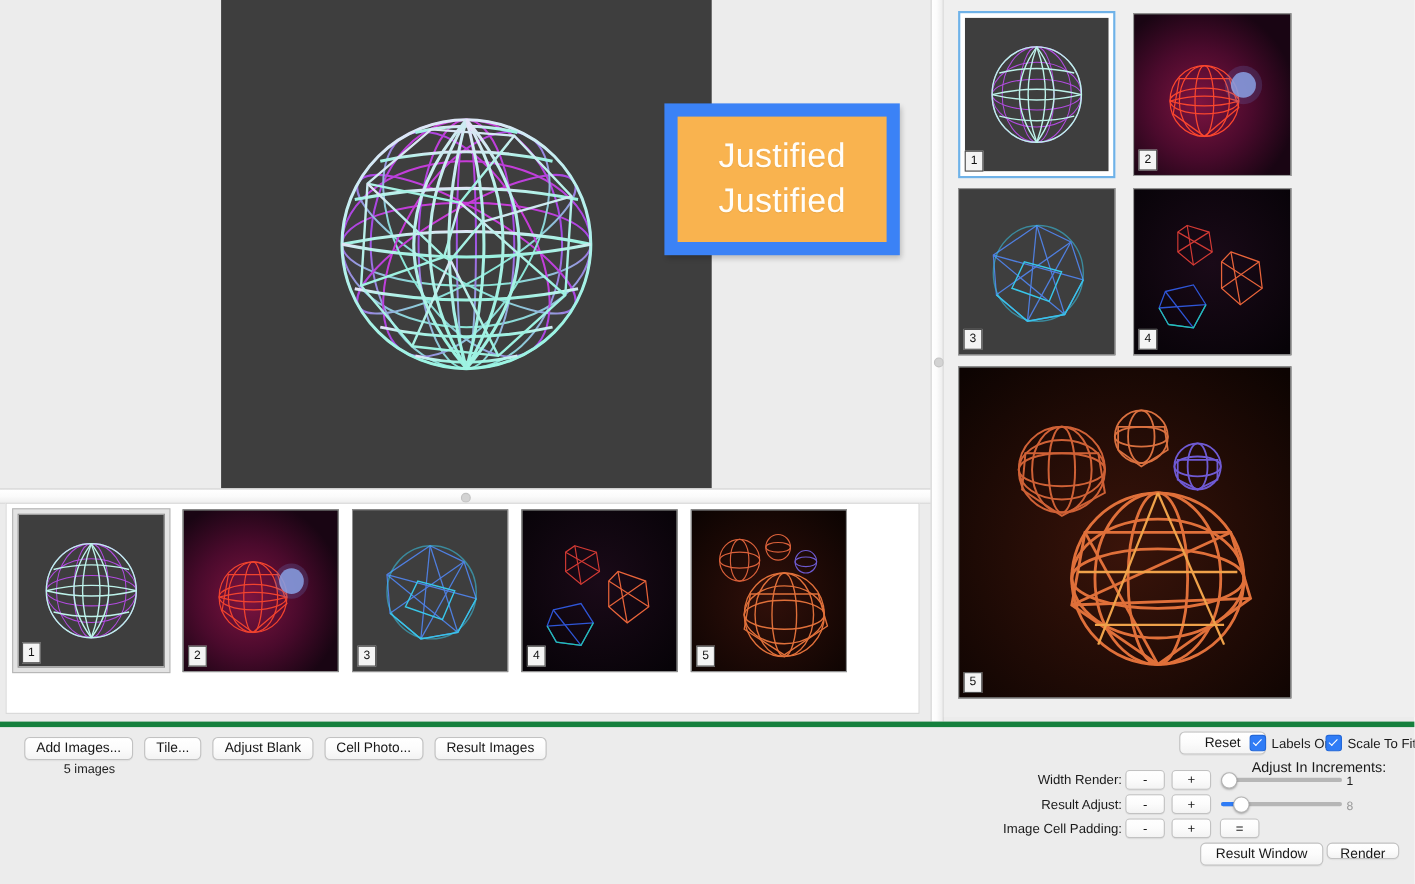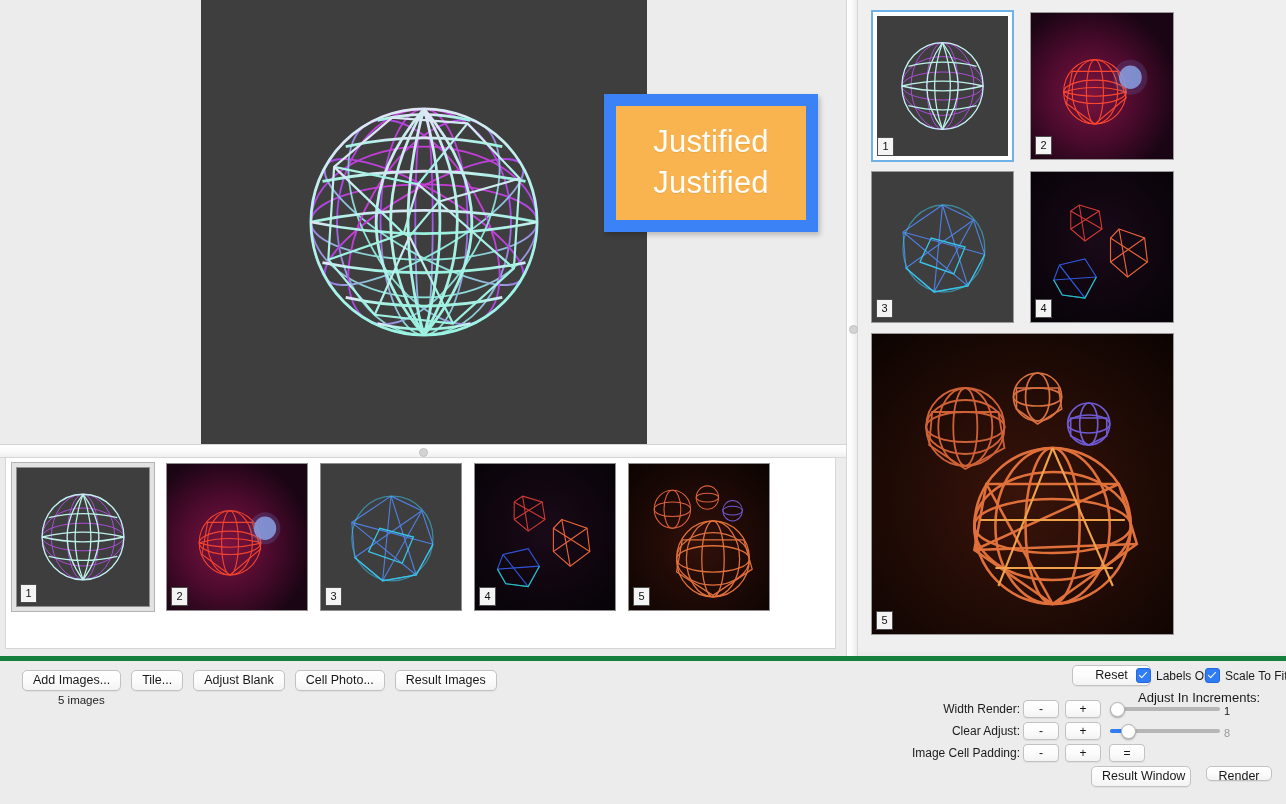--- a/index.html
+++ b/index.html
@@ -280,21 +280,21 @@
     border-radius: 50%;
     background: #ffffff;
     border: 1px solid #b4b4b4;
     box-shadow: 0 1px 2px rgba(0,0,0,.3);
   }
   .slider-val {
     position: absolute;
     font-size: 11px;
   }
 
-  #result-window-btn { position: absolute; left: 1091px; top: 766px; width: 100px; height: 21px; }
+  #result-window-btn { position: absolute; left: 1091px; top: 766px; width: 112px; height: 21px; }
   #render-btn { position: absolute; left: 1206px; top: 766px; width: 66px; height: 15px; }
 </style>
 </head>
 <body>
 
 <div class="app">
 
   <div id="left-pane">
 
     <div id="preview-area">
@@ -730,21 +730,21 @@
   </div>
   <button class="push-btn mini-btn" style="left:1023px; top:700px;">-</button>
   <button class="push-btn mini-btn" style="left:1065px; top:700px;">+</button>
   <div class="slider" style="left:1110px; top:701px; width:110px;">
     <div class="track"></div>
     <div class="thumb" style="left:0px;"></div>
   </div>
   <div class="slider-val" style="left:1224px; top:705px; color:#1a1a1a;">1</div>
 
   <div class="row-label-wrap" style="top:724px; left:895px; width:125px;">
-    <span class="adj-label">Clear Adjust:</span>
+    <span class="adj-label">Result Adjust:</span>
   </div>
   <button class="push-btn mini-btn" style="left:1023px; top:722px;">-</button>
   <button class="push-btn mini-btn" style="left:1065px; top:722px;">+</button>
   <div class="slider" style="left:1110px; top:723px; width:110px;">
     <div class="track"></div>
     <div class="fill" style="width:14px;"></div>
     <div class="thumb" style="left:11px;"></div>
   </div>
   <div class="slider-val" style="left:1224px; top:727px; color:#9a9a9a;">8</div>
 

